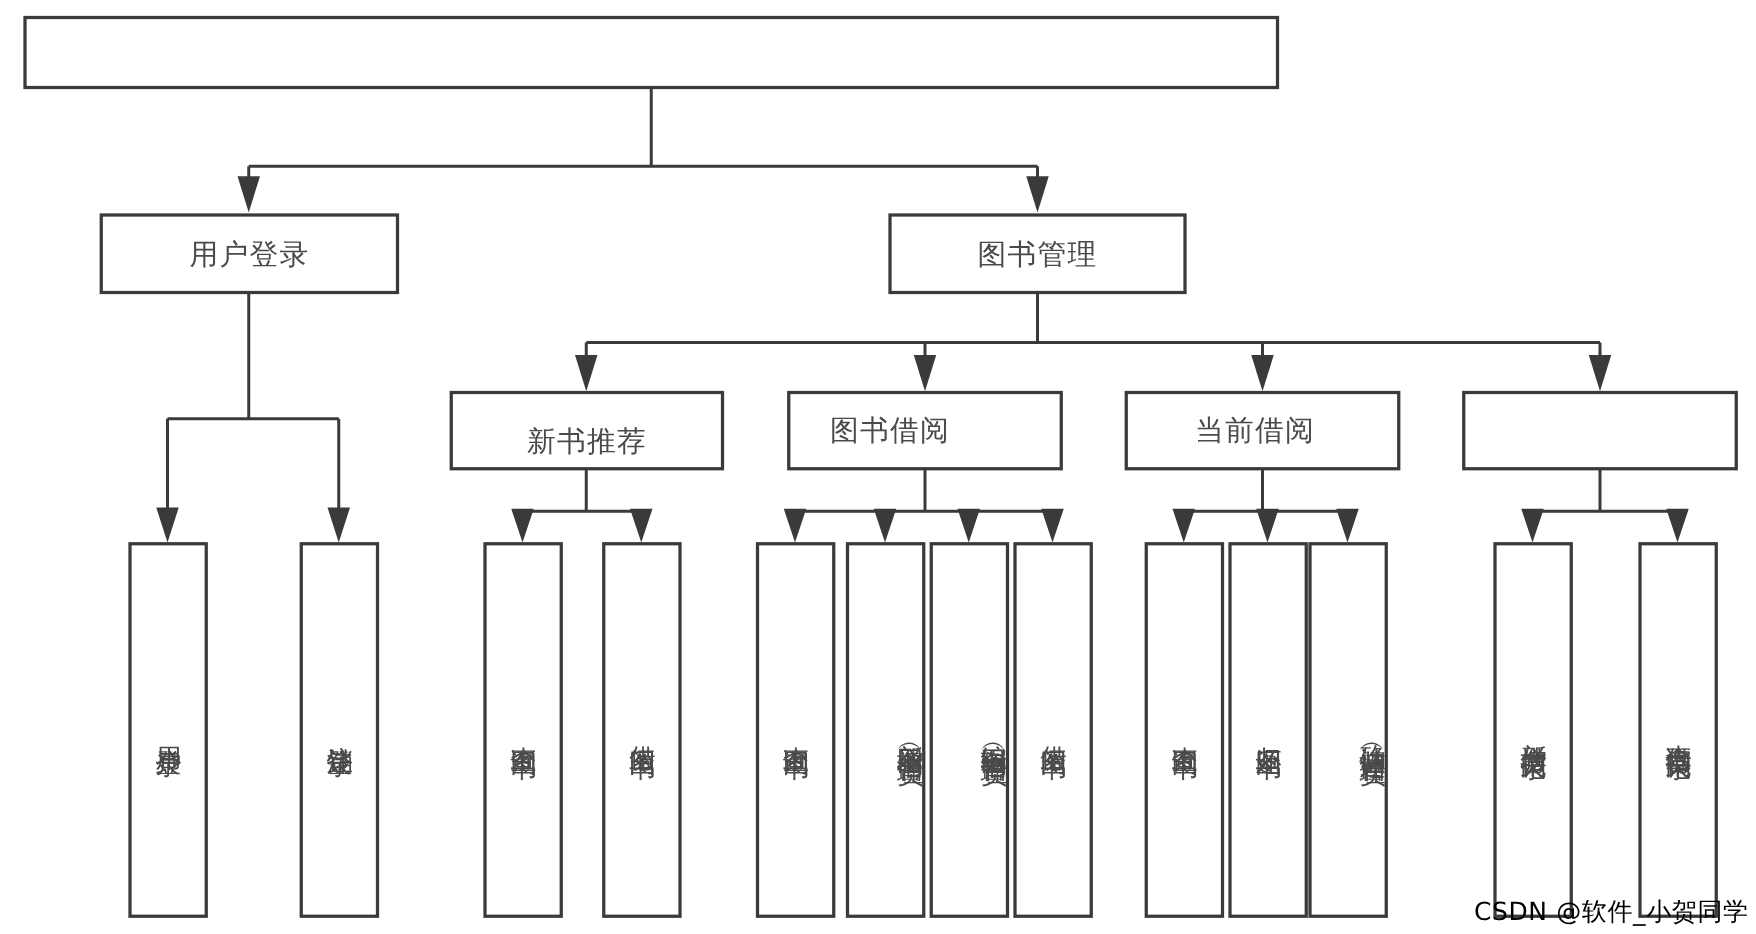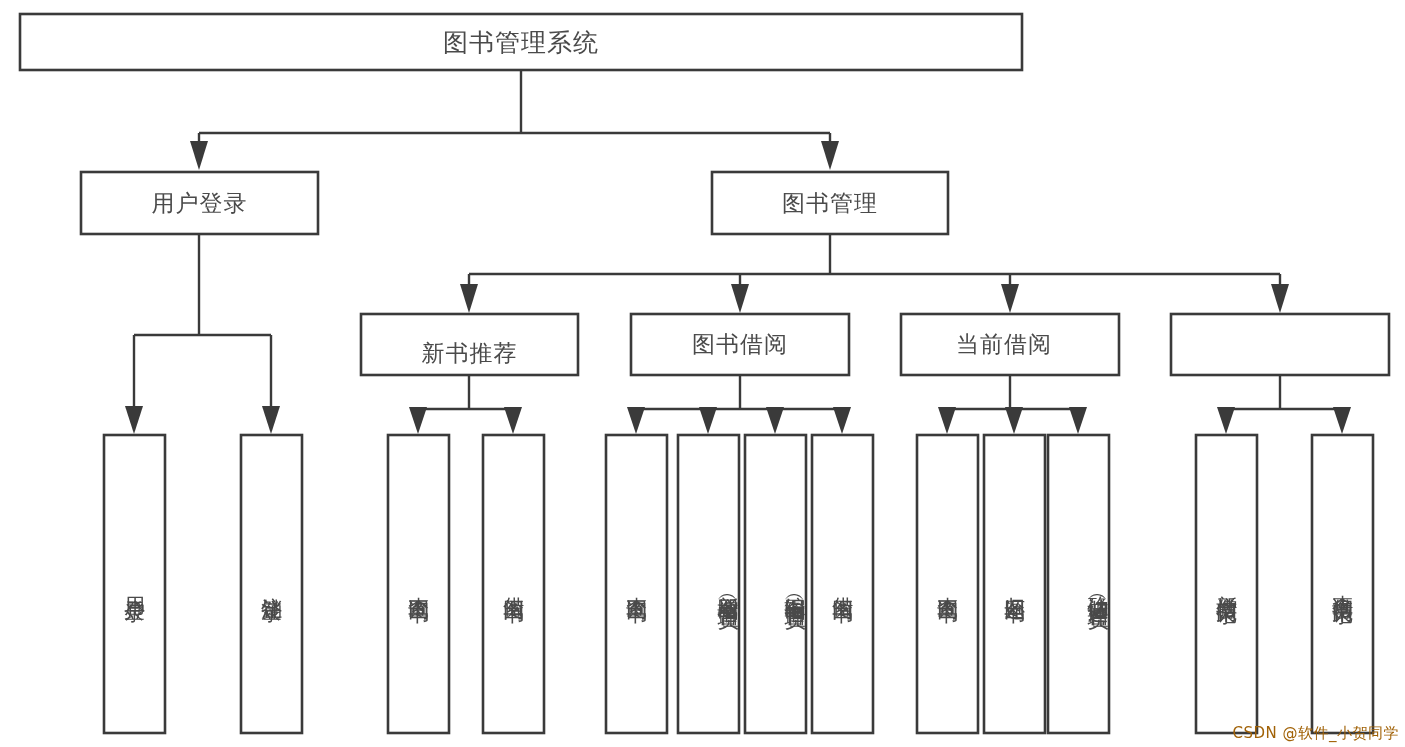--- a/index.html
+++ b/index.html
@@ -70,22 +70,22 @@
     text-align: center;
     pointer-events: none;
     white-space: nowrap;
     letter-spacing: 1px;
   }
   .watermark {
     position: absolute;
     right: 6px;
     bottom: 4px;
     font-family: "DejaVu Sans", "Liberation Sans", sans-serif;
-    font-size: 15px;
-    color: #a16207;
+    font-size: 20px;
+    color: #000000;
     letter-spacing: 0.5px;
     white-space: nowrap;
     pointer-events: none;
   }
 </style>
 </head>
 <body>
 
 <div id="diagram-root">
 
@@ -170,27 +170,26 @@
 
       <rect class="node-rect" x="917" y="435" width="61" height="298"></rect>
       <rect class="node-rect" x="984" y="435" width="61" height="298"></rect>
       <rect class="node-rect" x="1048" y="435" width="61" height="298"></rect>
 
       <rect class="node-rect" x="1196" y="435" width="61" height="298"></rect>
       <rect class="node-rect" x="1312" y="435" width="61" height="298"></rect>
     </g>
   </svg>
 
-  <div class="hlabel" style="left:20px; top:14px; width:1002px; height:56px; font-size:25px;">图书管理系统</div>
 
   <div class="hlabel" style="left:81px; top:172px; width:237px; height:62px; font-size:23px;">用户登录</div>
   <div class="hlabel" style="left:712px; top:172px; width:236px; height:62px; font-size:23px;font-family:Liberation Serif, serif;">图书管理</div>
 
   <div class="hlabel" style="left:361px; top:314px; width:217px; height:78px; font-size:23px;">新书推荐</div>
-  <div class="hlabel" style="left:631px; top:314px; width:218px; height:61px; font-size:23px;">图书借阅</div>
+  <div class="hlabel" style="left:603px; top:314px; width:218px; height:61px; font-size:23px;">图书借阅</div>
   <div class="hlabel" style="left:901px; top:314px; width:206px; height:61px; font-size:23px;">当前借阅</div>
 
   <div class="vlabel" style="left:104px; top:435px; width:61px; height:298px;">用户登录</div>
   <div class="vlabel" style="left:241px; top:435px; width:61px; height:298px;">注销登录</div>
 
   <div class="vlabel" style="left:388px; top:435px; width:61px; height:298px;">查询图书</div>
   <div class="vlabel" style="left:483px; top:435px; width:61px; height:298px;">借阅图书</div>
 
   <div class="vlabel" style="left:606px; top:435px; width:61px; height:298px;">查询图书</div>
   <div class="vlabel" style="left:678px; top:435px; width:61px; height:298px; align-items:flex-start; padding-top:8px; box-sizing:border-box;">新增图书（管理员）</div>

